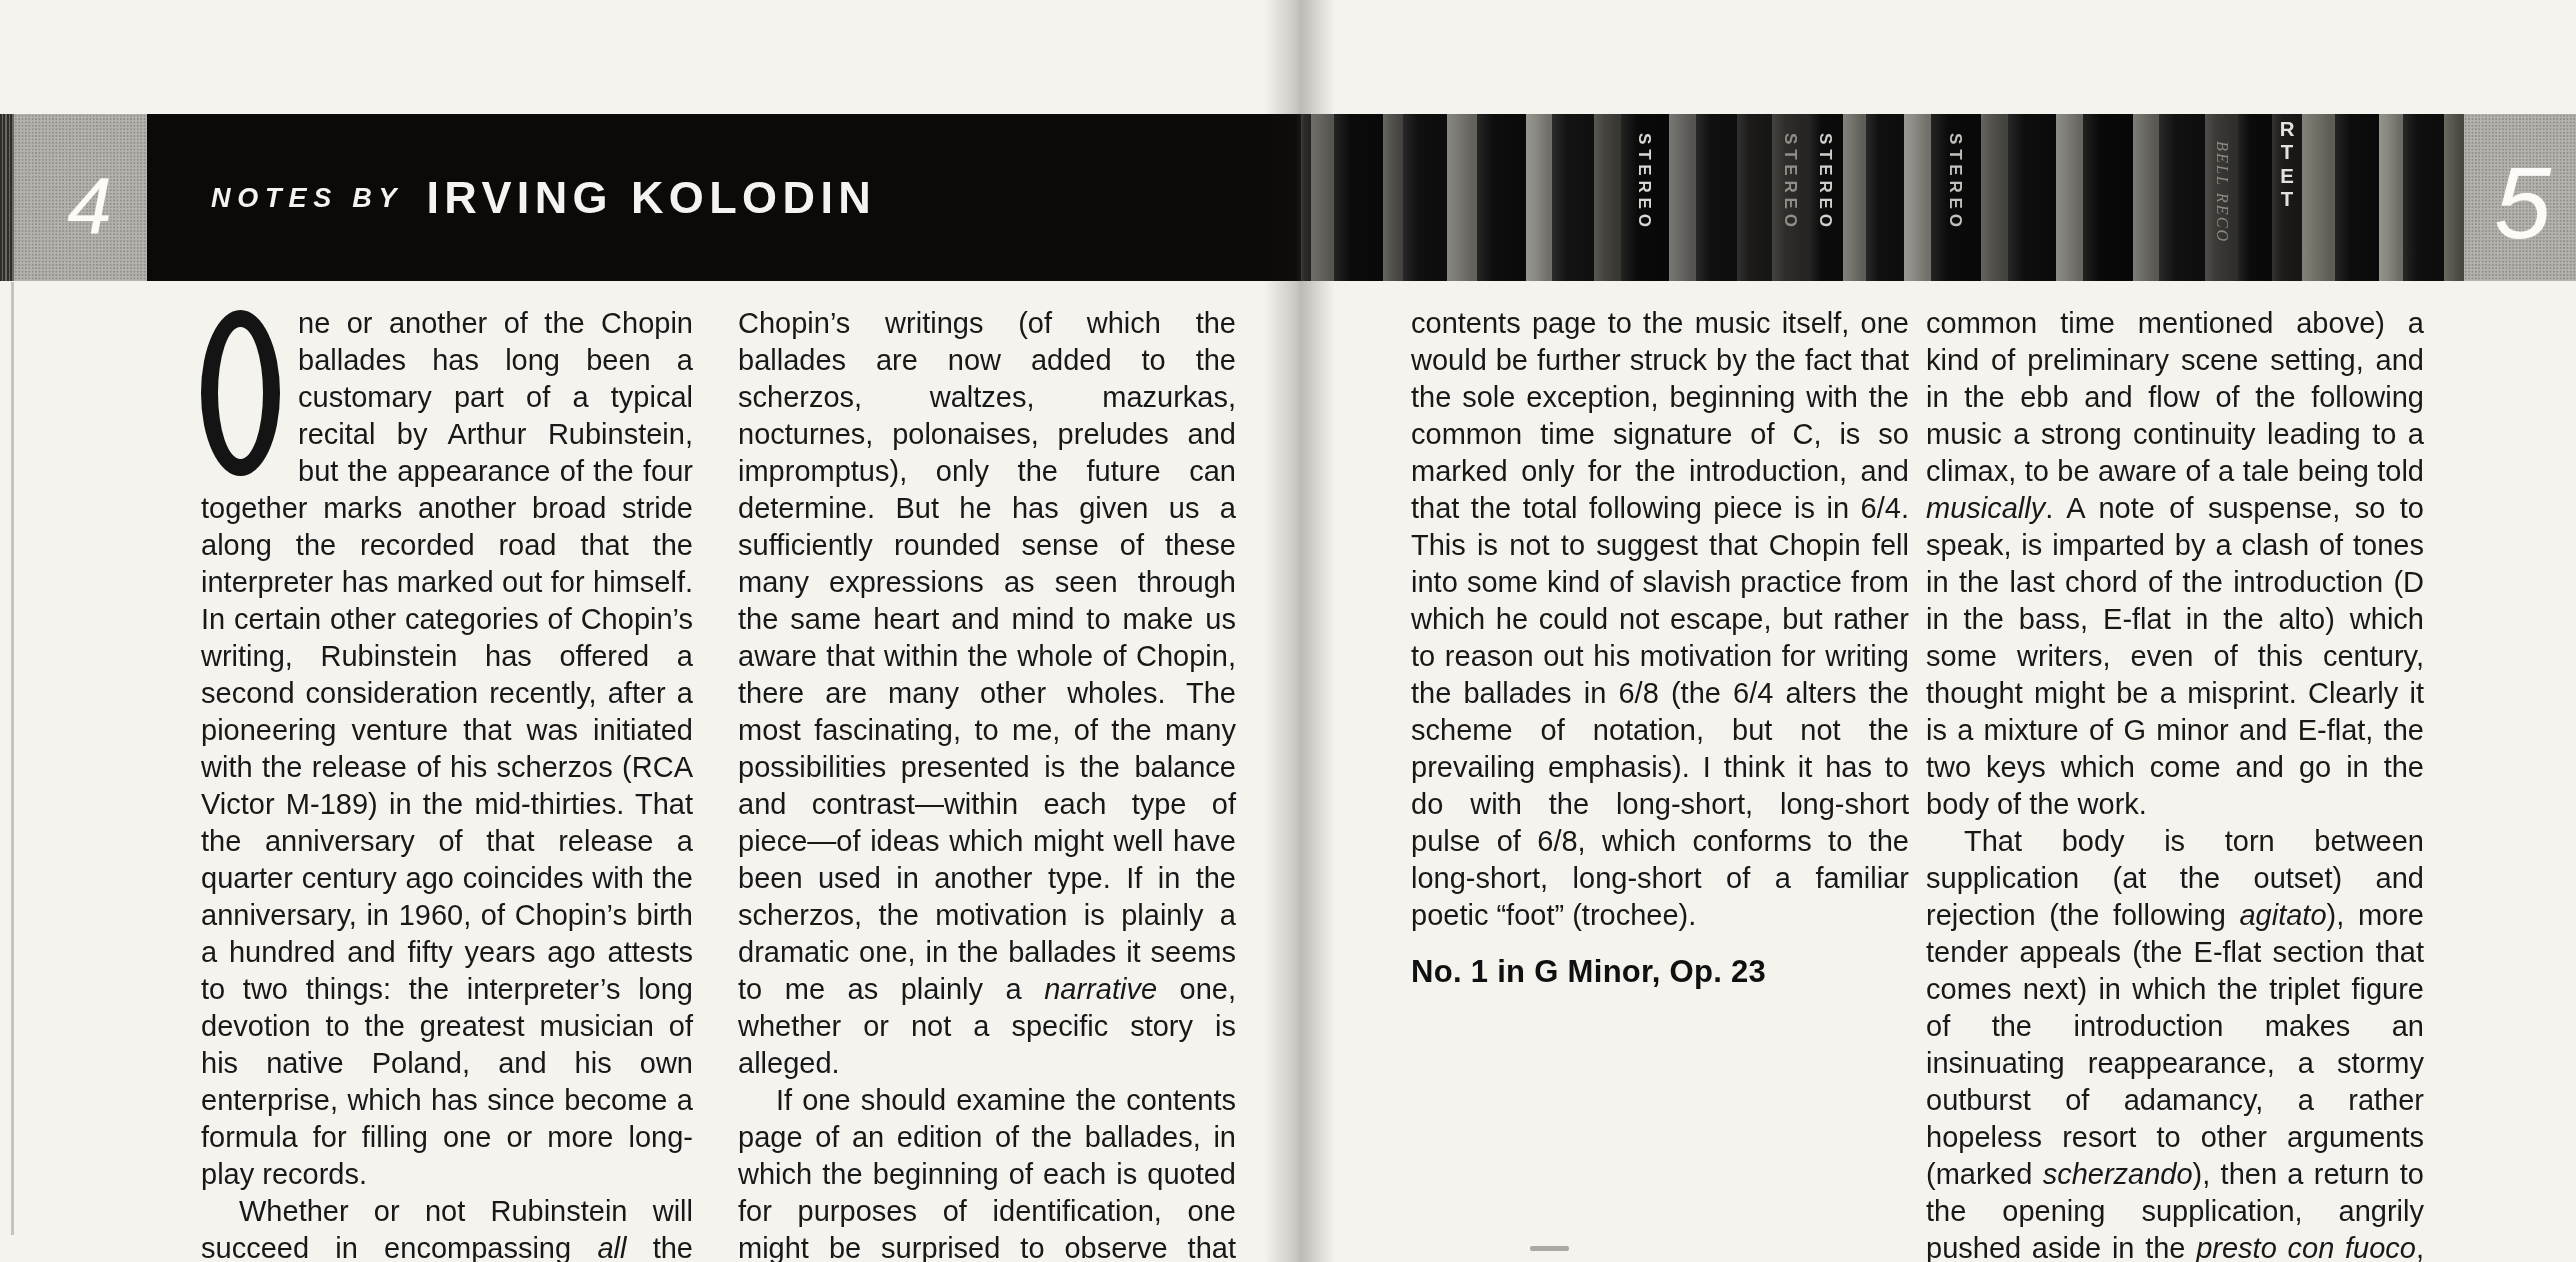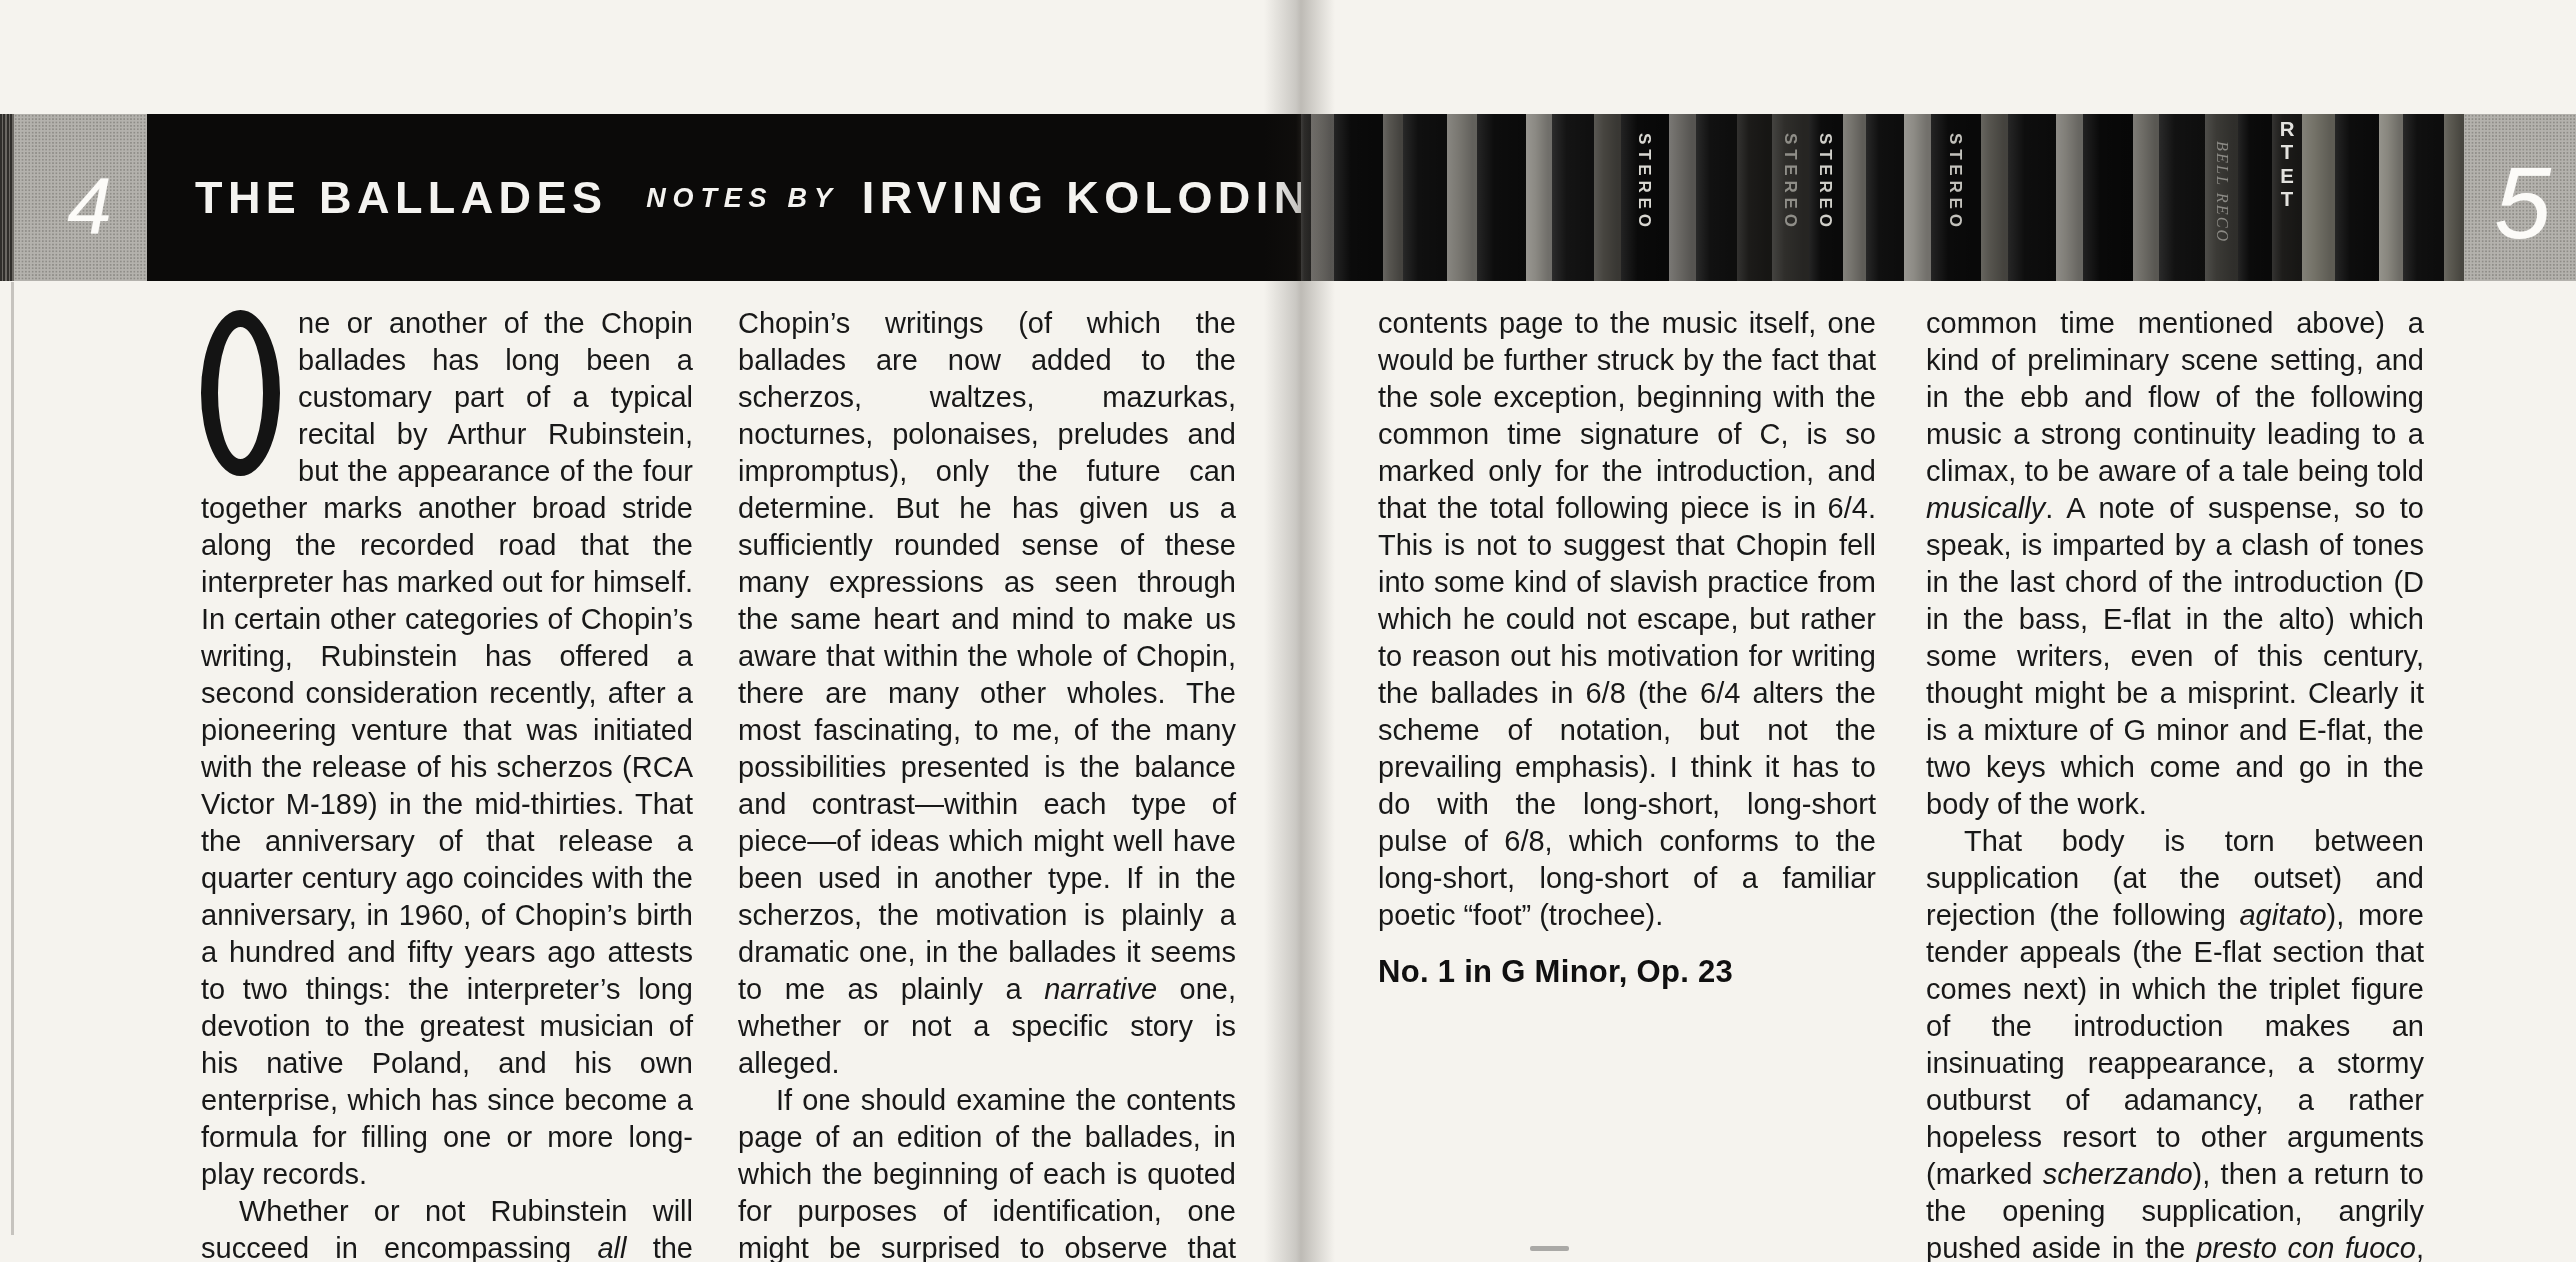--- a/index.html
+++ b/index.html
@@ -44,21 +44,21 @@
 
   .gutter{position:absolute;left:1264px;top:0;width:71px;height:1263px;pointer-events:none;
           background:linear-gradient(to right,rgba(31,28,24,0) 0%,rgba(31,28,24,.20) 45%,
                      rgba(62,57,50,.30) 52%,rgba(31,28,24,0) 100%);}
 
   
   .col{position:absolute;top:305px;color:#181818;font-size:29px;line-height:37px;
        text-align:justify;}
   .col-l1{left:201px;width:492px;}
   .col-l2{left:738px;width:498px;}
-  .col-r1{left:1378px;width:498px;}
+  .col-r1{left:1411px;width:498px;}
   .col-r2{left:1926px;width:498px;}
   .para{margin:0;}
   .para.indent{text-indent:38px;}
   .para.cont{text-align-last:justify;}
   em{font-style:italic;}
 
   .dropcap{float:left;width:97px;height:171px;margin:5.4px 0 0 0;}
   .oval{display:block;width:79px;height:166px;box-sizing:border-box;
         border:17.7px solid #141414;border-radius:50%;}
   .sr{position:absolute;width:0.7px;height:0.7px;overflow:hidden;clip-path:inset(50%);}
@@ -75,21 +75,20 @@
 <div class="sheet">
 
   <div class="scan-edge"></div>
   <div class="left-crease"></div>
 
   <div class="pageband pageband-left">
     <div class="pagenum pagenum-4">4</div>
   </div>
 
   <div class="titleband">
-    <span class="t1">THE BALLADES</span>
     <span class="t2">NOTES BY</span>
     <span class="t3">IRVING KOLODIN</span>
   </div>
 
   <div class="photoband">
       <div class="spine" style="width: 9.5px; background-color: rgb(38, 38, 38);"></div>
       <div class="spine" style="width: 23px; background-color: rgb(110, 108, 104);"></div>
       <div class="spine" style="width: 49px; background-color: rgb(11, 11, 11);"></div>
       <div class="spine" style="width: 20.4px; background-color: rgb(86, 84, 79);"></div>
       <div class="spine" style="width: 44px; background-color: rgb(16, 16, 16);"></div>

